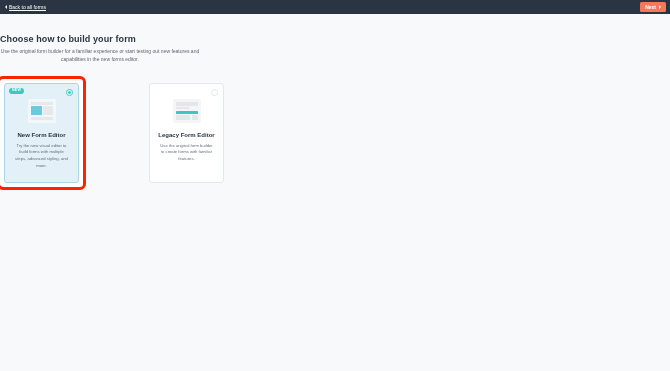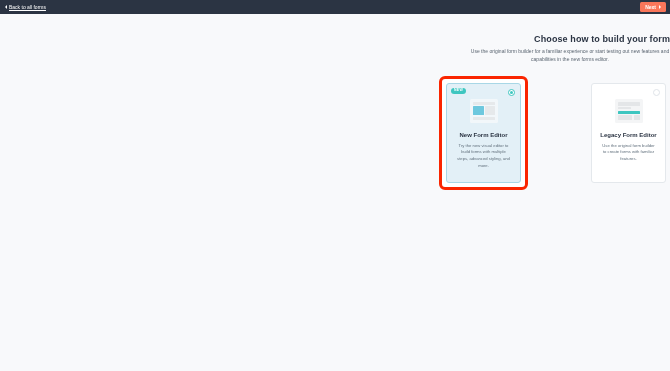--- a/index.html
+++ b/index.html
@@ -72,21 +72,21 @@
     border-top: 2px solid transparent;
     border-bottom: 2px solid transparent;
     border-left: 2.5px solid #ffffff;
   }
 
   
   .main {
     height: 279px;
     display: flex;
     flex-direction: column;
-    align-items: flex-end;
+    align-items: flex-start;
     padding-top: 20px;
   }
 
   .page-title {
     font-size: 9px;
     font-weight: bold;
     color: #2b3443;
     letter-spacing: 0.1px;
     margin-bottom: 4px;
     text-align: center;

